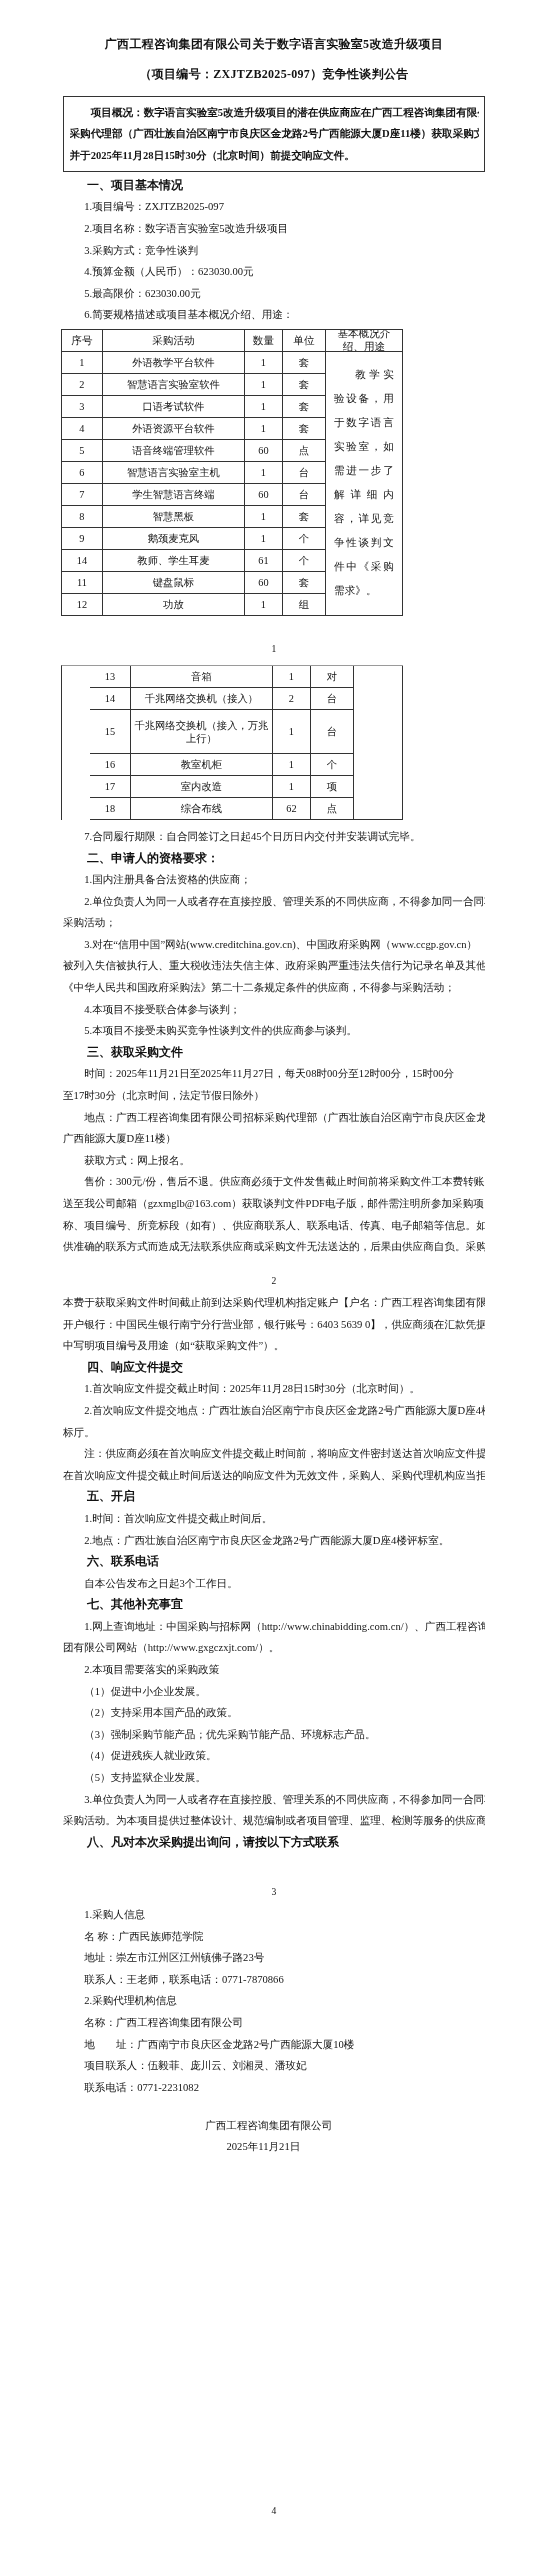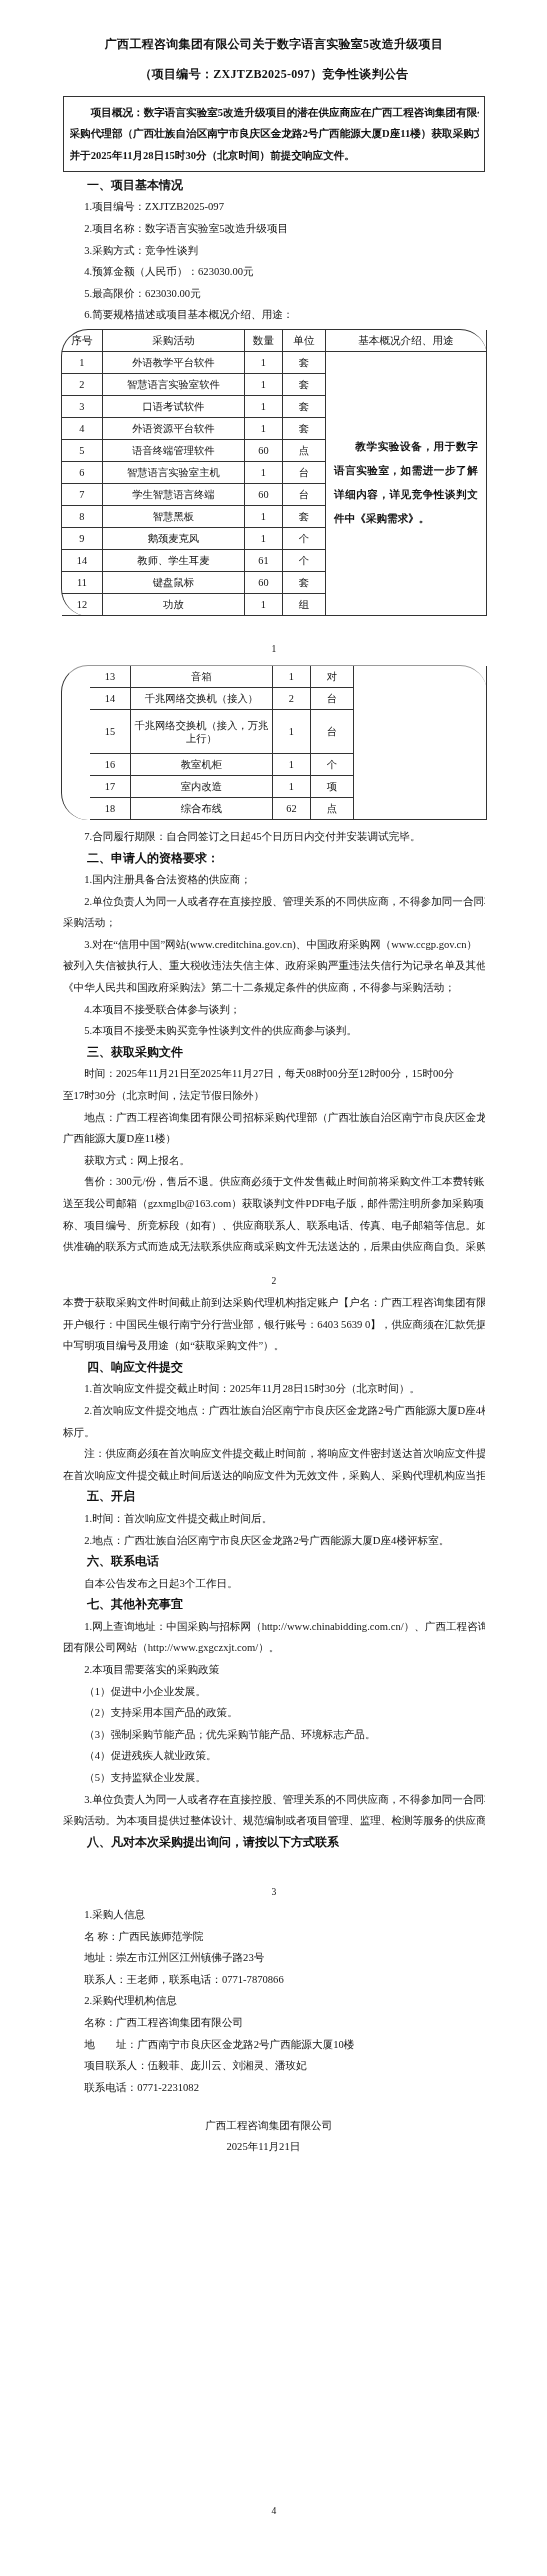--- a/index.html
+++ b/index.html
@@ -5,28 +5,28 @@
   html,body{margin:0;padding:0;background:#fff;}
   body{width:548px;font-family:"Liberation Serif","DejaVu Serif",serif;color:#131313;}
   .page{width:548px;height:2576px;box-sizing:border-box;padding:0 63px;overflow:hidden;background:#fff;}
   .title{padding-top:29px;text-align:center;}
   .t-line{font-size:12px;font-weight:bold;line-height:30px;white-space:pre;letter-spacing:0.3px;}
   .box{margin-top:6.8px;border:0.7px solid #333;padding:4.8px 5.5px;}
   .line{font-size:10.6px;line-height:21.6px;white-space:pre;overflow:hidden;}
   .box .line{font-weight:bold;}
   .hd{font-size:12px;line-height:21.6px;font-weight:bold;white-space:pre;overflow:hidden;}
   .hd1{margin-top:2.7px;}
-  .tbl{display:grid;grid-template-columns:41px 142px 38px 43px 1fr;border-top:0.7px solid #333;border-left:0.7px solid #333;grid-auto-rows:22px;margin-left:-2.1px;width:426px;box-sizing:border-box;border-radius:27px;}
+  .tbl{display:grid;grid-template-columns:41px 142px 38px 43px 1fr;border-top:0.7px solid #333;border-left:0.7px solid #333;grid-auto-rows:22px;margin-left:-2.1px;width:342px;box-sizing:border-box;}
   .tbl1{margin-top:2.7px;}
   .tbl2{margin-top:10px;border-top:1.4px solid #9a9a9a;grid-template-rows:22px 22px 44px 22px 22px 22px;padding-left:28px;}
   .cell{border-right:0.7px solid #333;border-bottom:0.7px solid #333;display:flex;align-items:center;justify-content:center;text-align:center;font-size:10.3px;line-height:13px;padding:0 1.4px;box-sizing:border-box;overflow:hidden;}
   .th{font-size:10.6px;}
   .note{grid-area:2/5/14/6;align-items:center;}
   .note2{grid-area:1/5/7/6;}
-  .note-p{font-size:10.6px;line-height:24px;text-indent:2em;text-align:justify;padding:0 6.8px;font-weight:bold;}
+  .note-p{font-size:10.6px;line-height:24px;text-indent:2em;text-align:justify;padding:0 6.8px;}
   .pn{text-align:center;font-size:9.6px;line-height:13.7px;}
   .pn1{margin-top:26px;}
   .pn2{margin-top:16.4px;}
   .pn3{margin-top:31.5px;}
   .pn4{margin-top:346px;}
   .item7{margin-top:5.5px;}
   .bank{margin-top:4.1px;}
   .contacts{margin-top:5.5px;}
   .sig{margin-top:16.4px;text-align:center;}
   .sig .line{white-space:pre;}

